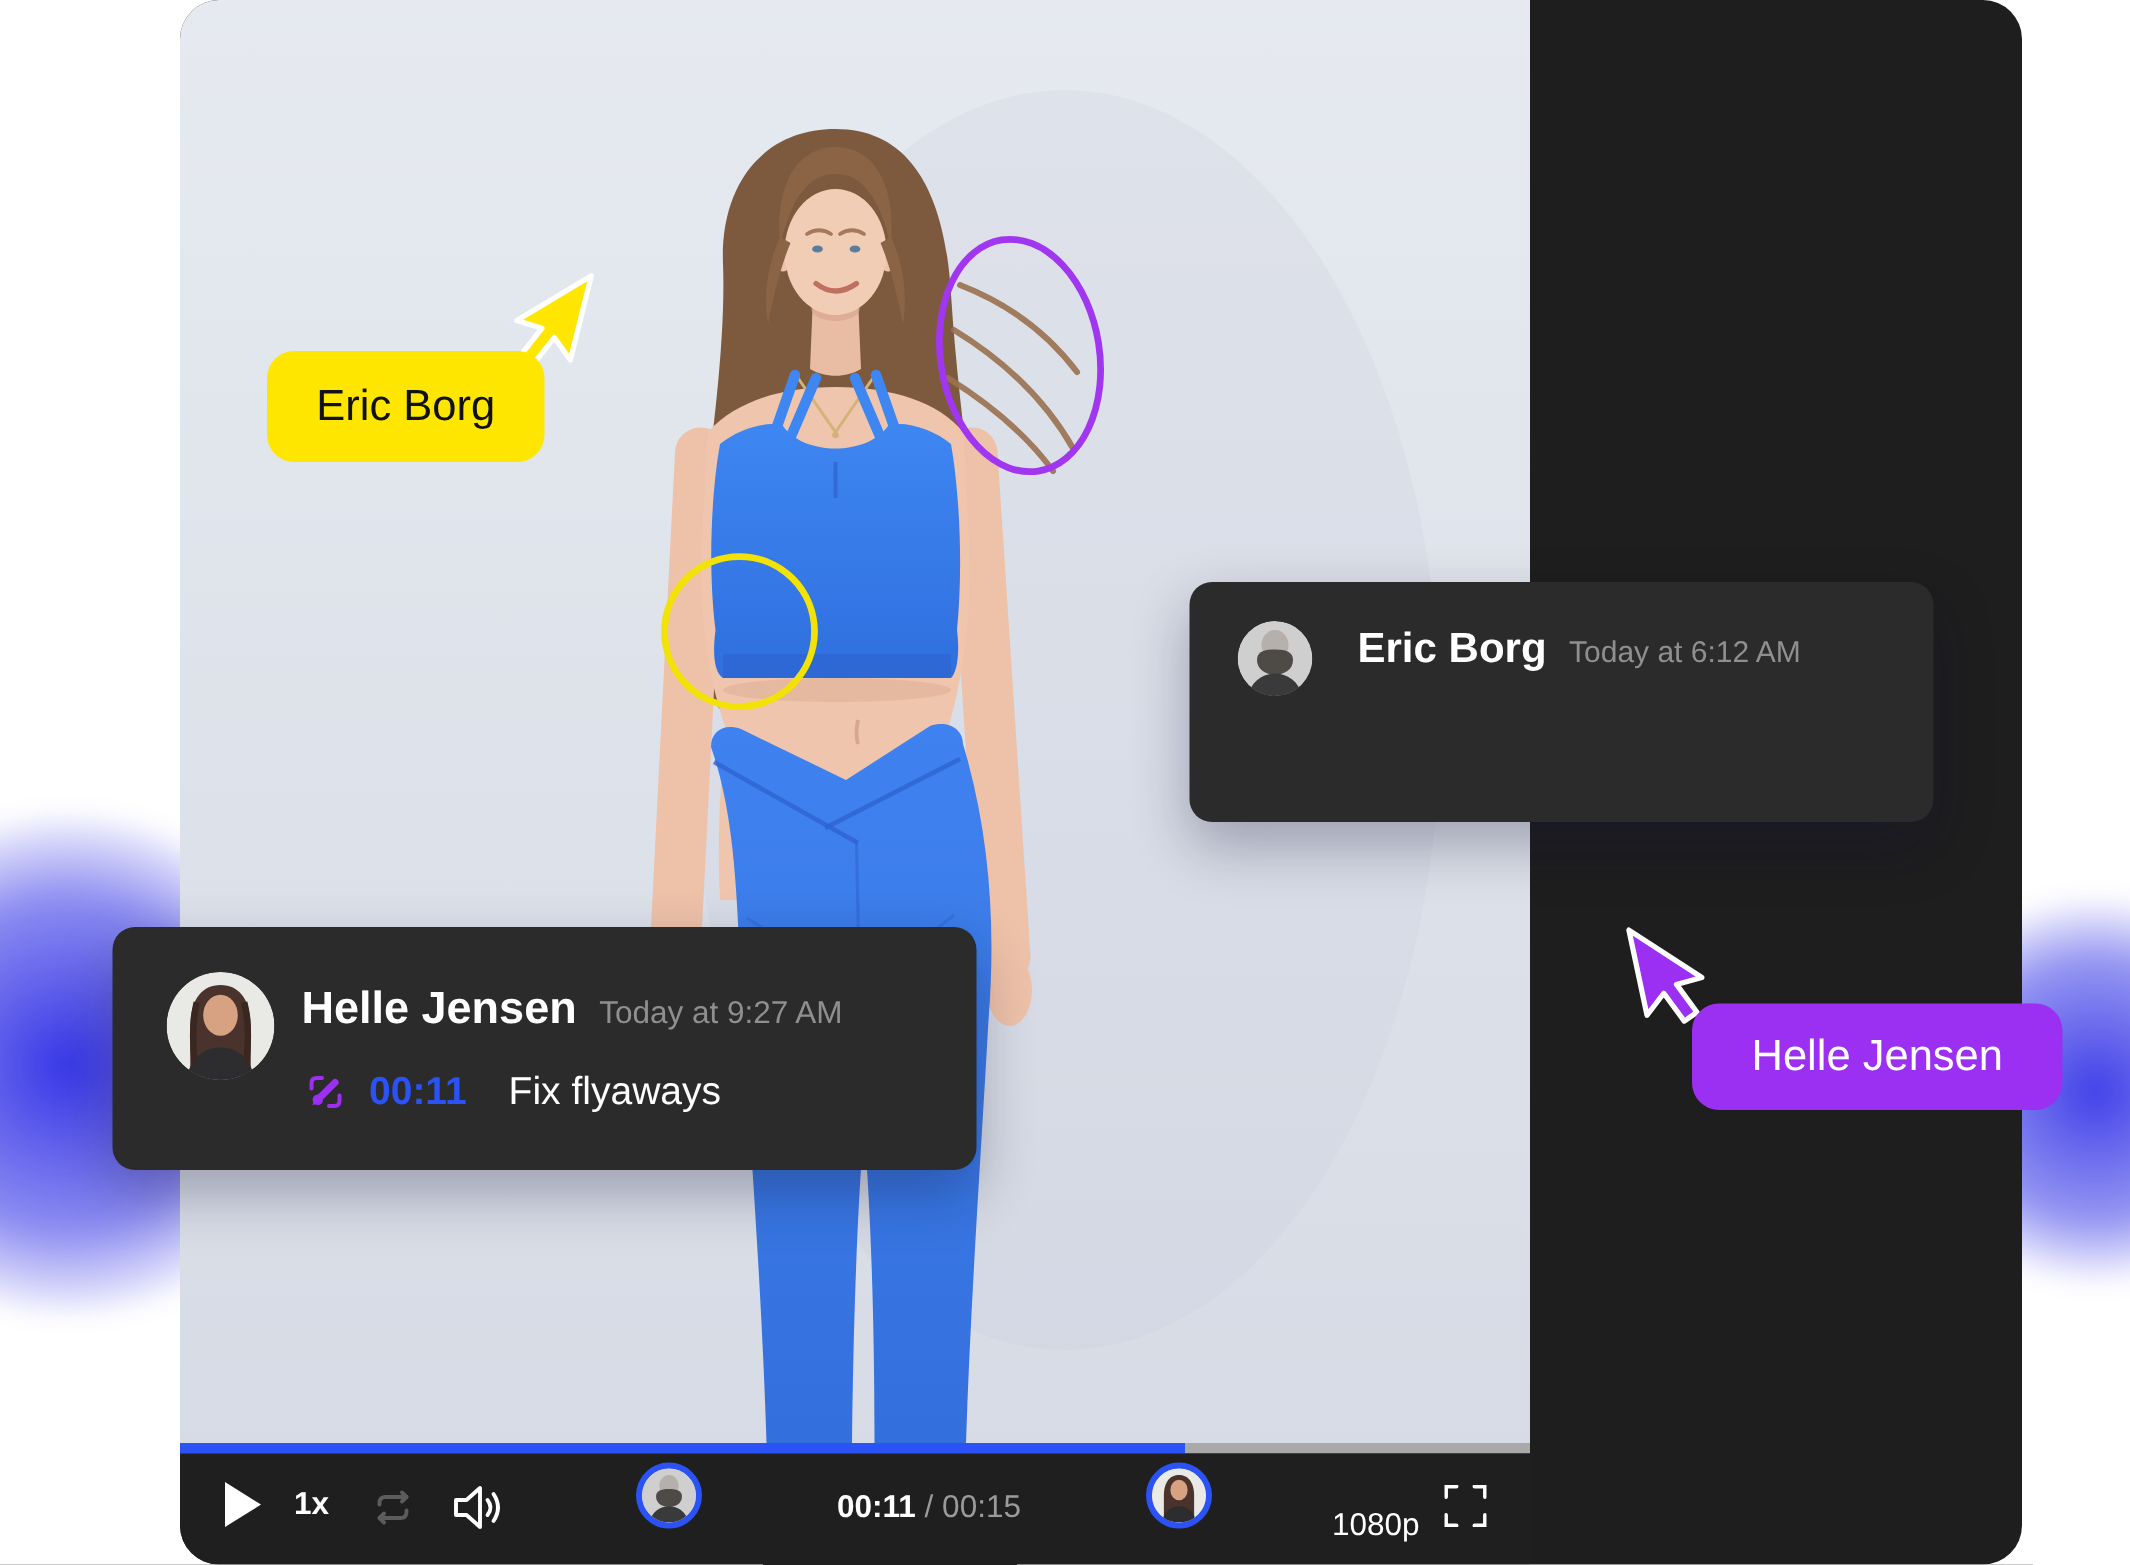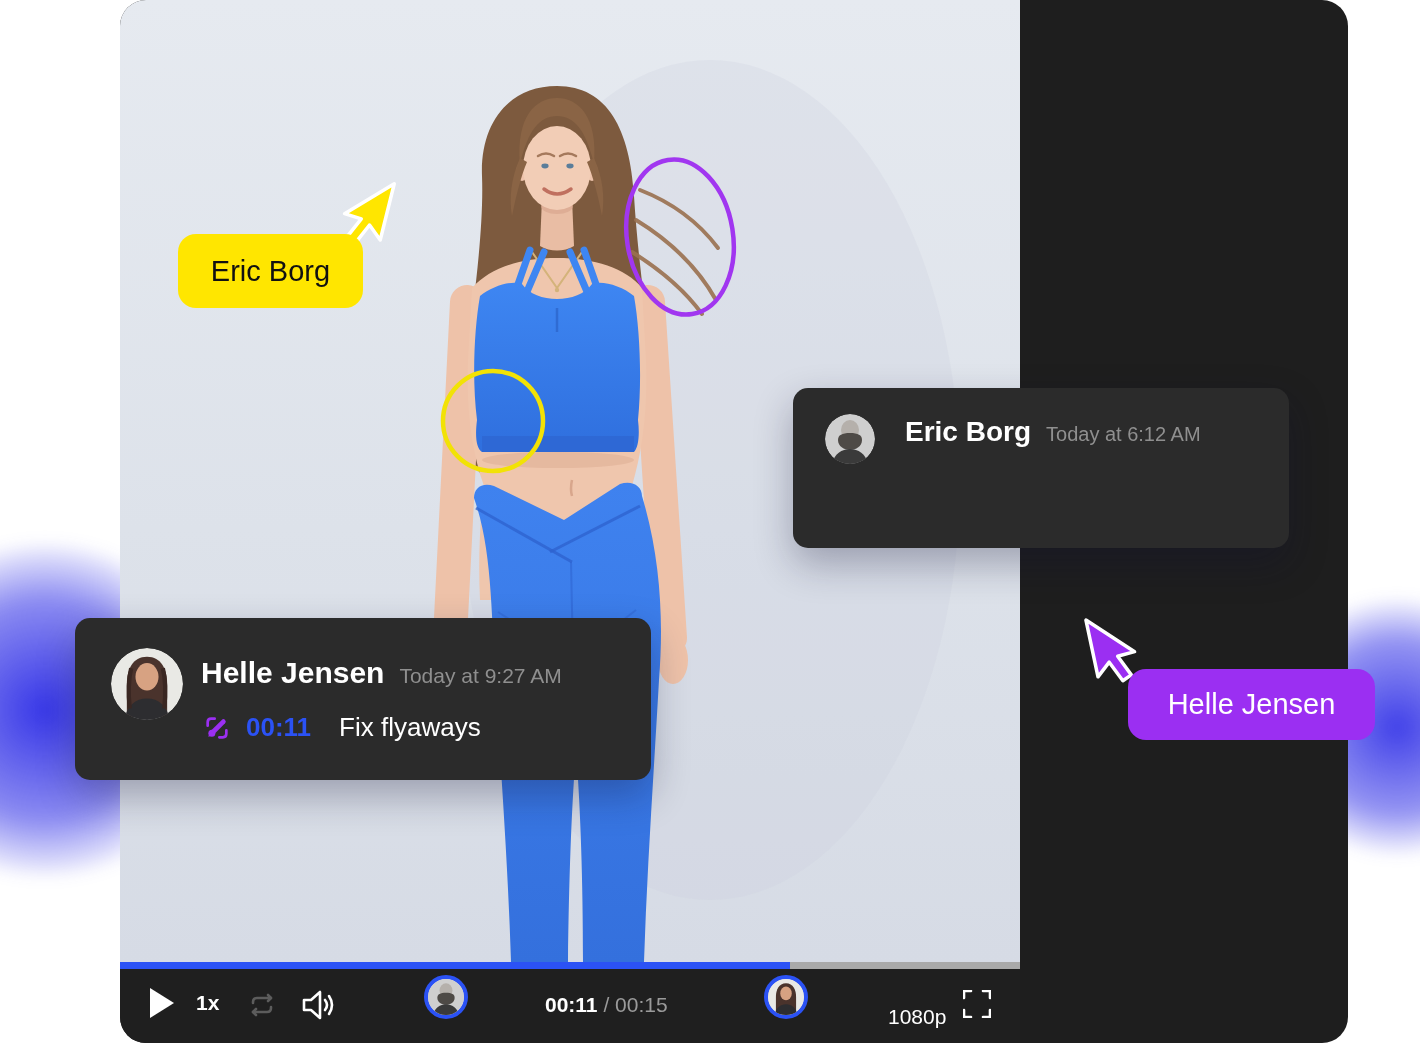--- a/index.html
+++ b/index.html
@@ -38,21 +38,21 @@
   .progress-track{position:absolute;left:0;top:962px;width:900px;height:7px;background:#A9A9A9;cursor:pointer;}
   .progress-fill{height:100%;background:var(--accent);width:74.4%;}
 
   
   .controls{position:absolute;left:0;top:969px;width:900px;height:74px;background:#1F1F1F;}
   .ctl{position:absolute;background:none;border:none;color:#fff;cursor:pointer;padding:0;}
   .play-btn{left:30px;top:19px;width:24px;height:30px;}
   .speed-btn{left:76px;top:22px;font-size:21px;font-weight:700;color:#fff;}
   .loop-btn{left:126px;top:23px;width:32px;height:26px;}
   .volume-btn{left:180px;top:20px;width:40px;height:32px;}
-  .time-display{position:absolute;left:425px;top:24px;font-size:21px;white-space:nowrap;}
+  .time-display{position:absolute;left:438px;top:24px;font-size:21px;white-space:nowrap;}
   .time-current{color:#fff;font-weight:700;}
   .time-sep,.time-total{color:#9a9a9a;font-weight:400;}
   .quality-btn{left:768px;top:36px;font-size:21px;color:#ffffff;}
   .fs-btn{left:842px;top:21px;width:30px;height:30px;}
 
   .timeline-marker{position:absolute;width:44px;height:44px;border-radius:50%;
     border:4px solid var(--accent);overflow:hidden;background:#ddd;cursor:pointer;}
   .marker-eric{left:304px;top:975px;}
   .marker-helle{left:644px;top:975px;}
   .timeline-marker svg{width:100%;height:100%;display:block;}

